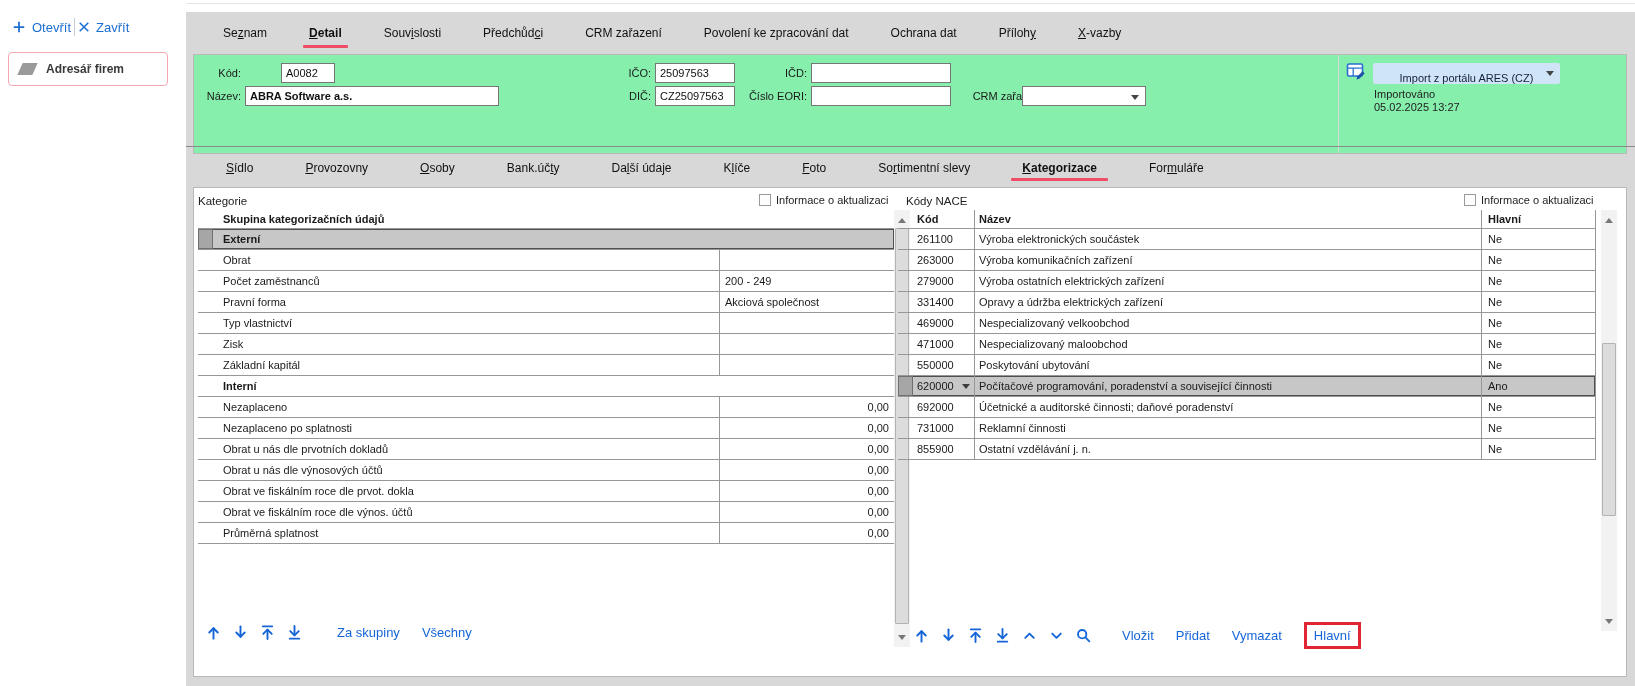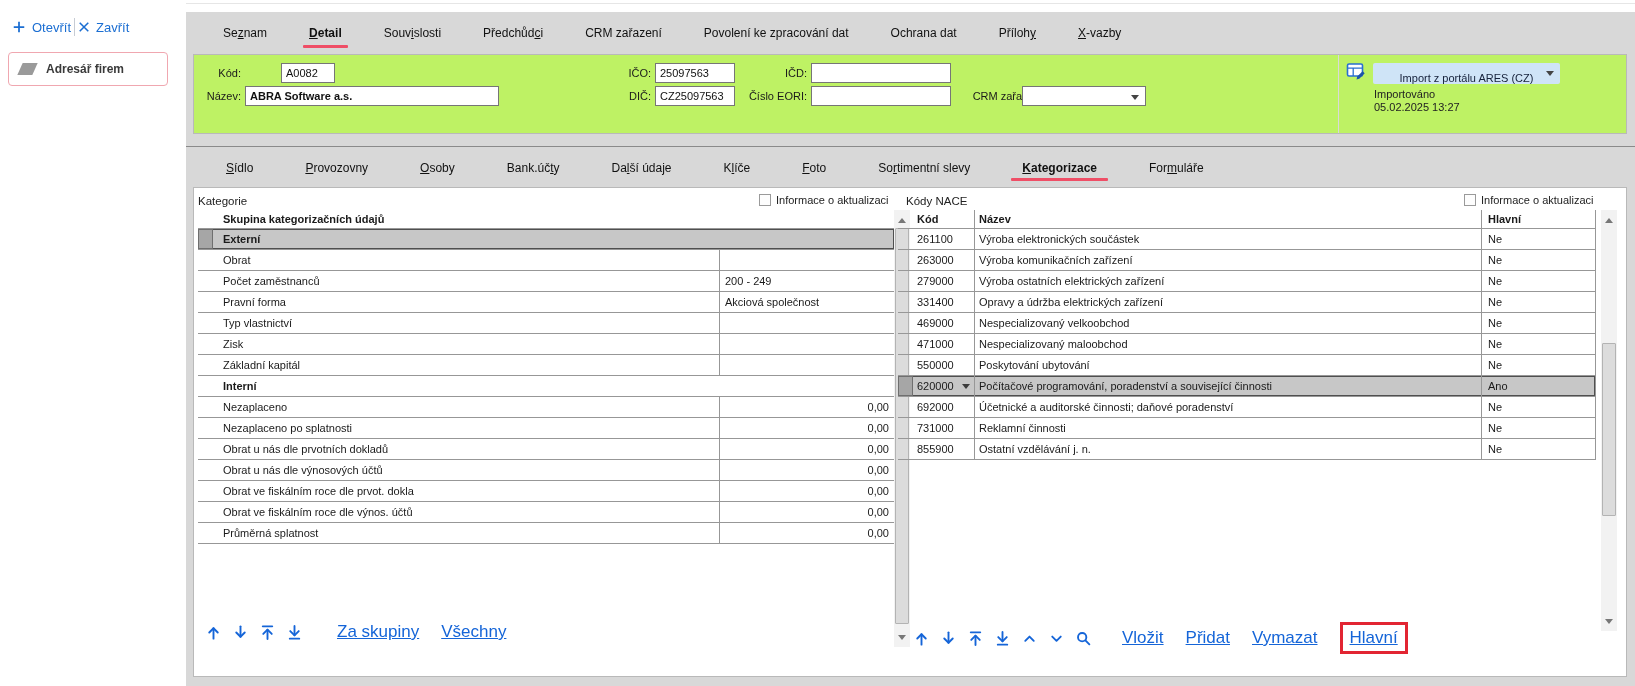--- a/index.html
+++ b/index.html
@@ -29,22 +29,22 @@
   #detail-tabs{top:136px;height:39px;padding-left:14px;}
   .tab{position:relative;height:100%;display:flex;align-items:center;padding:0 21px;
     font-size:12px;color:#111;cursor:pointer;white-space:nowrap;}
   #detail-tabs .tab{padding:0 26px;}
   .tab.active{font-weight:bold;}
   .tab.active::after{content:"";position:absolute;left:15px;right:15px;bottom:6px;height:3px;
     background:#ef4e66;border-radius:1px;}
   .strip2-line{position:absolute;left:0;top:134px;width:100%;height:1px;background:#8a8a8a;}
 
   
-  .form-panel{position:absolute;left:7px;top:42px;width:1434px;height:80px;box-sizing:border-box;
-    background:#bef264;border:1px solid #b9b9b9;padding-left:12px;}
+  .form-panel{position:absolute;left:7px;top:42px;width:1434px;height:100px;box-sizing:border-box;
+    background:#86efac;border:1px solid #b9b9b9;padding-left:12px;}
   .flabel{position:absolute;font-size:11px;color:#1a1a1a;text-align:right;}
   .tb-input{position:absolute;height:20px;box-sizing:border-box;border:1px solid #767676;
     font-size:11px;padding:0 4px;font-family:inherit;background:#fff;color:#111;}
   .tb-input.bold{font-weight:bold;}
   .combo{position:absolute;height:20px;box-sizing:border-box;border:1px solid #767676;background:#fff;cursor:pointer;}
   .combo .dd,.imp-btn .dd{position:absolute;right:6px;top:8px;width:0;height:0;
     border:4px solid transparent;border-top:5px solid #444;}
   .form-vline{position:absolute;top:0;bottom:0;width:1px;background:#d9d9d9;}
   .imp-btn{position:absolute;height:21px;background:#cfe4f7;border-radius:2px;cursor:pointer;
     display:flex;align-items:center;justify-content:center;font-size:11px;color:#15213a;}
@@ -94,21 +94,21 @@
 
   
   .panel-footer{position:absolute;display:flex;align-items:center;}
   #cat-footer{left:8px;top:434px;}
   #nace-footer{left:716px;top:434px;}
   .icon-btn{width:22px;height:20px;display:inline-flex;align-items:center;justify-content:center;cursor:pointer;}
   .icon-btn svg{width:17px;height:17px;}
   .links{display:flex;align-items:center;gap:22px;}
   #cat-footer .links{margin-left:32px;}
   #nace-footer .links{margin-left:28px;}
-  .blink{color:#1565d8;text-decoration:underline;font-size:17px;cursor:pointer;white-space:nowrap;}
+  .blink{color:#1565d8;font-size:13px;cursor:pointer;white-space:nowrap;}
   .annot-box{border:3px solid #e22532;padding:3px 7px;display:inline-flex;align-items:center;}
 </style>
 </head>
 <body>
 
 <div class="topline"></div>
 
 <aside id="sidebar">
   <div class="sb-toolbar">
     <div class="tbbtn">

